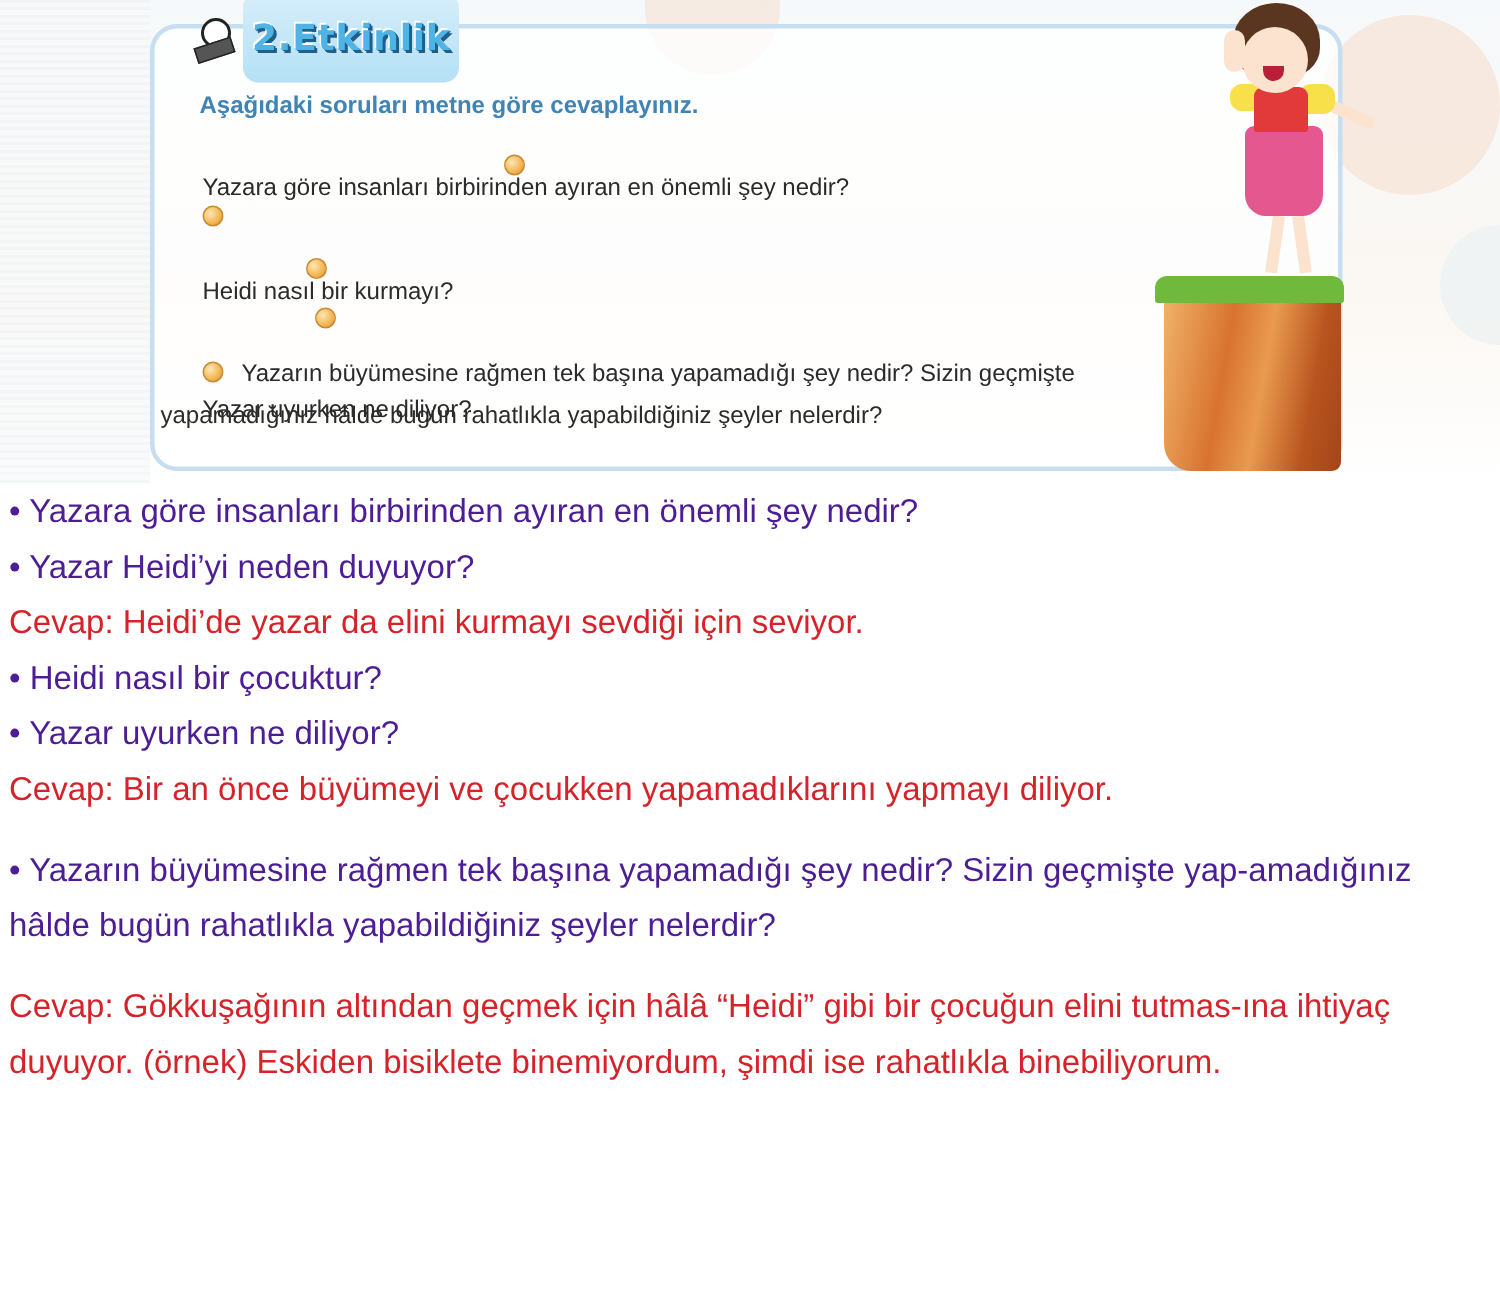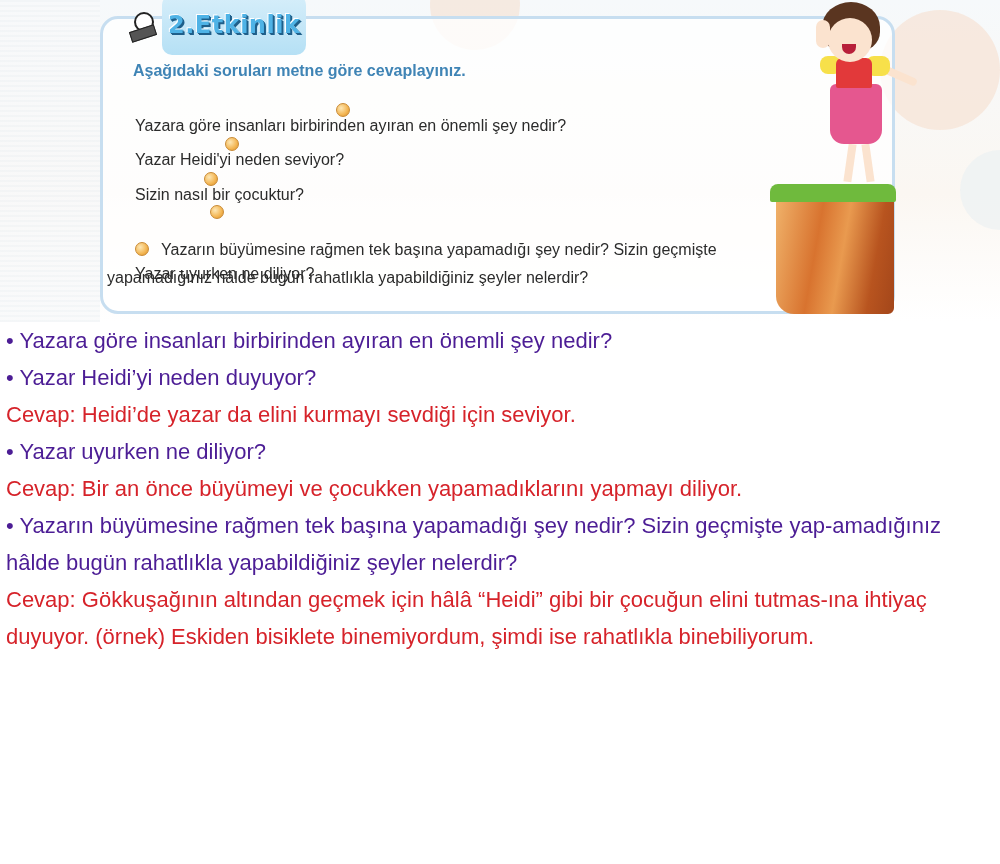--- a/index.html
+++ b/index.html
@@ -82,21 +82,21 @@
   .grass { position: absolute; left: 0px; top: 184px; width: 126px; height: 18px; background: #6fba3d; border-radius: 8px 8px 2px 2px; }
   .cliff { position: absolute; left: 6px; top: 198px; width: 118px; height: 116px;
     background: linear-gradient(100deg, #f0b26a 0%, #d8732f 35%, #e99a4f 55%, #b8541f 80%, #a3461a 100%);
     border-radius: 2px 2px 6px 18px; }
 
   
   .qa { position: absolute; left: 6px; top: 322px; width: 990px; font-size: 22px; line-height: 37px; }
   .qa-q { color: #4c1d95; }
   .qa-a { color: #d6232a; }
   .qa-line { white-space: nowrap; }
-  .qa-wrap { white-space: normal; width: 990px; }
+  .qa-wrap { white-space: normal; width: 990px; margin-top: 17px; }
 </style>
 </head>
 <body>
 
 <div class="top-area">
   <div class="deco-stripes"></div>
   <div class="deco-circle deco-1"></div>
   <div class="deco-circle deco-2"></div>
   <div class="deco-circle deco-3"></div>
 
@@ -111,25 +111,24 @@
   </div>
 
   <div class="instruction">Aşağıdaki soruları metne göre cevaplayınız.</div>
 
   <div class="q-item" style="left:135px; top:103px;">
     <span class="bullet-dot"></span>
     <span>Yazara göre insanları birbirinden ayıran en önemli şey nedir?</span>
   </div>
   <div class="q-item" style="left:135px; top:137px;">
     <span class="bullet-dot"></span>
-    <span>Yazar Heidi'yi neden seviyor?</span>
   </div>
   <div class="q-item" style="left:135px; top:172px;">
     <span class="bullet-dot"></span>
-    <span>Sizin nasıl bir çocuktur?</span>
+    <span>Heidi nasıl bir kurmayı?</span>
   </div>
   <div class="q-item" style="left:135px; top:205px;gap:46px;">
     <span class="bullet-dot"></span>
     <span>Yazar uyurken ne diliyor?</span>
   </div>
   <div class="q-last">
     <span class="bullet-dot"></span><span>Yazarın büyümesine rağmen tek başına yapamadığı şey nedir? Sizin geçmişte yapamadığınız hâlde bugün rahatlıkla yapabildiğiniz şeyler nelerdir?</span>
   </div>
 
   <div class="heidi">
@@ -146,17 +145,18 @@
     <div class="face"></div>
     <div class="mouth"></div>
     <div class="hand"></div>
   </div>
 </div>
 
 <div class="qa">
   <div class="qa-q qa-line">• Yazara göre insanları birbirinden ayıran en önemli şey nedir?</div>
   <div class="qa-q qa-line">• Yazar Heidi’yi neden duyuyor?</div>
   <div class="qa-a qa-line">Cevap: Heidi’de yazar da elini kurmayı sevdiği için seviyor.</div>
+  <div class="qa-q qa-line">• Heidi nasıl bir çocuktur?</div>
   <div class="qa-q qa-line">• Yazar uyurken ne diliyor?</div>
   <div class="qa-a qa-line">Cevap: Bir an önce büyümeyi ve çocukken yapamadıklarını yapmayı diliyor.</div>
   <div class="qa-q qa-wrap">• Yazarın büyümesine rağmen tek başına yapamadığı şey nedir? Sizin geçmişte yap-amadığınız hâlde bugün rahatlıkla yapabildiğiniz şeyler nelerdir?</div>
   <div class="qa-a qa-wrap">Cevap: Gökkuşağının altından geçmek için hâlâ “Heidi” gibi bir çocuğun elini tutmas-ına ihtiyaç duyuyor. (örnek) Eskiden bisiklete binemiyordum, şimdi ise rahatlıkla binebiliyorum.</div>
 </div>
 
 </body></html>

